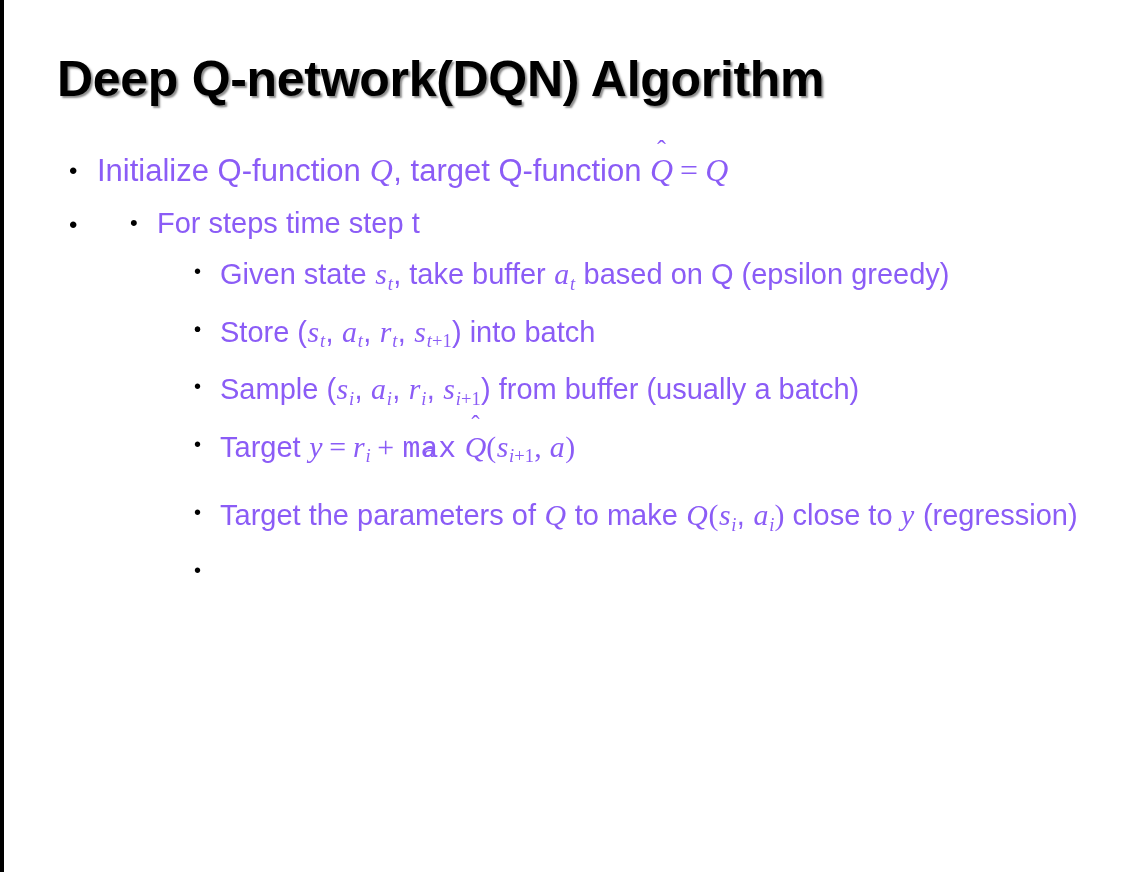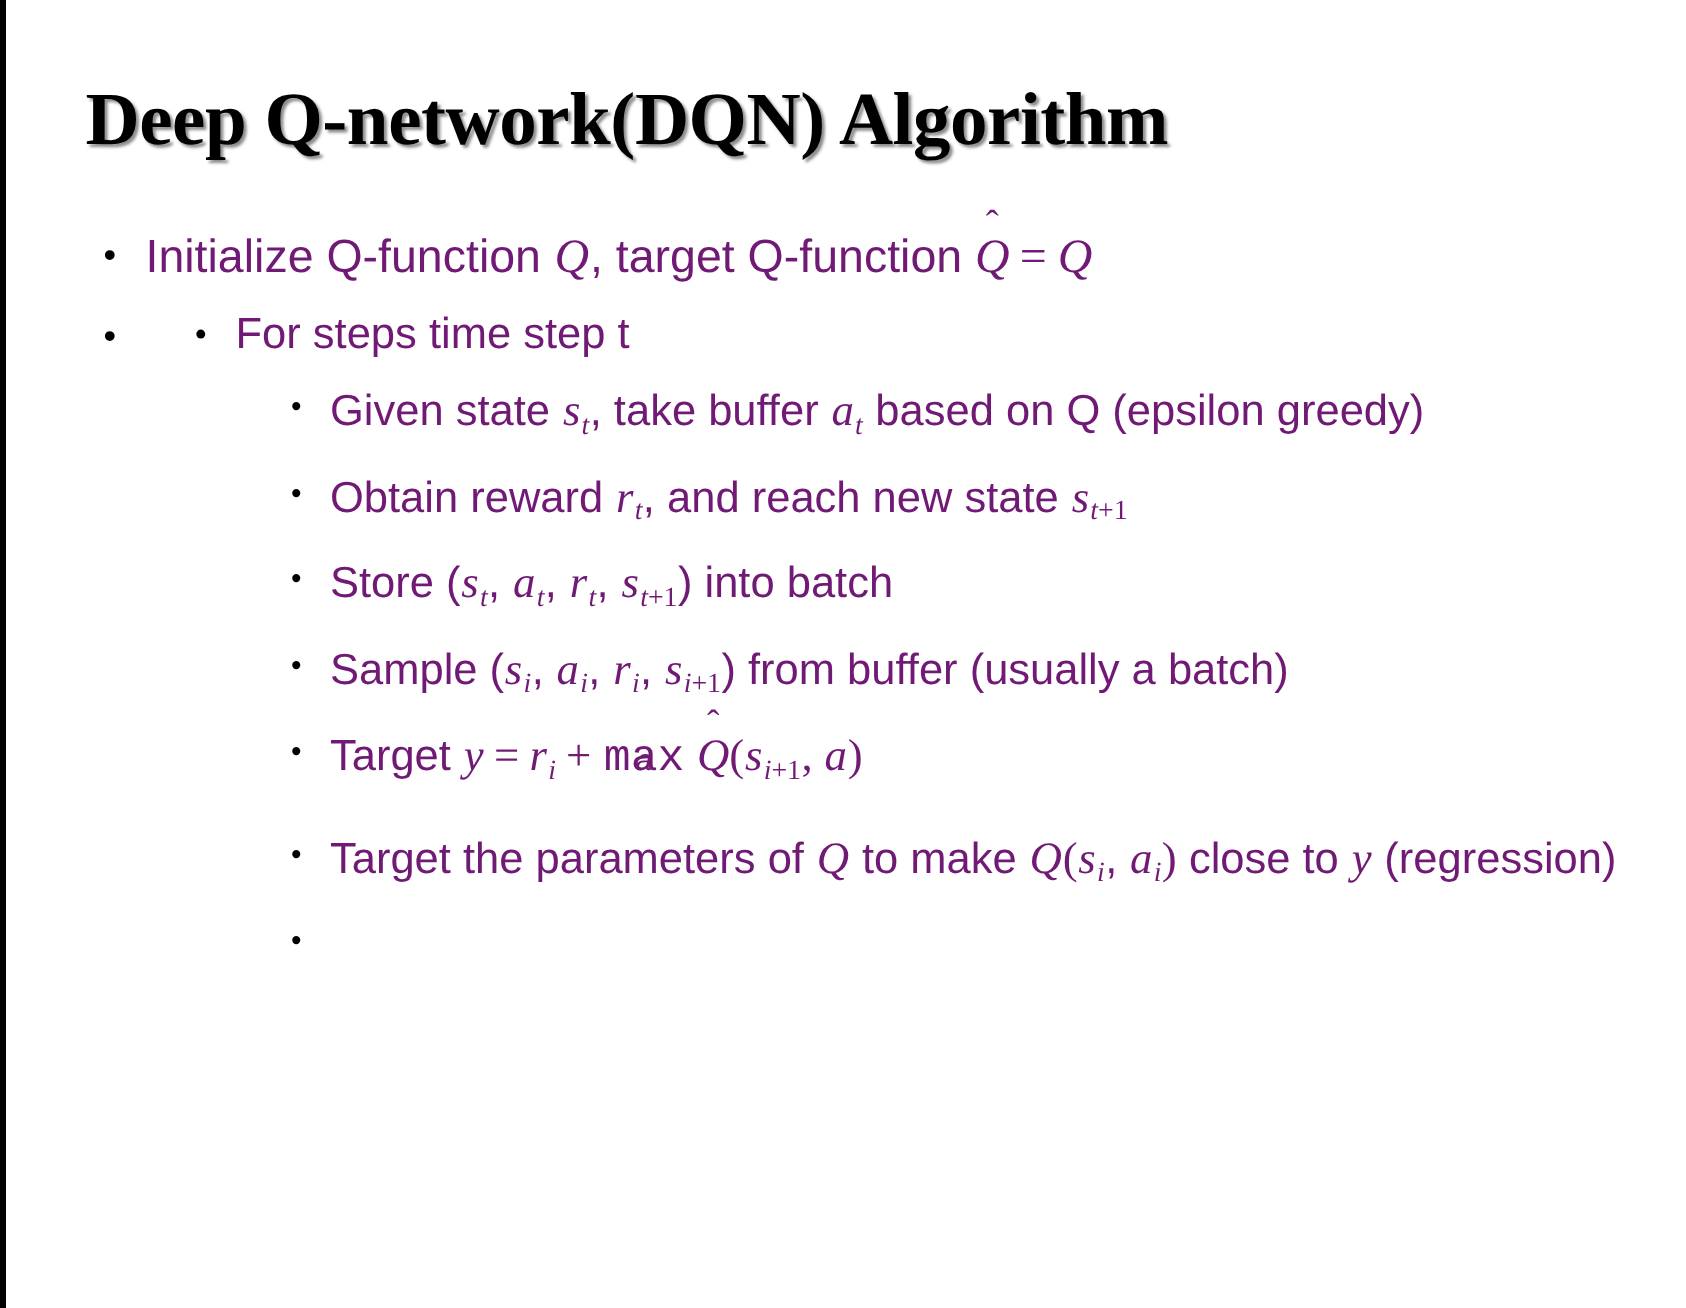--- a/index.html
+++ b/index.html
@@ -29,21 +29,21 @@
     height: 872px;
     background: #000000;
   }
 
   
   #title {
     position: absolute;
     left: 57px;
     top: 48px;
     width: 1000px;
-    font-family: Liberation Serif, serif;
+    font-family: Liberation Sans, sans-serif;
     font-weight: bold;
     font-size: 50px;
     line-height: 62px;
     letter-spacing: -0.3px;
     color: #000000;
     text-shadow: 2px 2px 2px rgba(120,120,120,0.85);
     white-space: nowrap;
   }
 
   
@@ -62,21 +62,21 @@
 
   .bullet-dot {
     position: absolute;
     font-family: "Liberation Sans", sans-serif;
     line-height: 1;
     color: #000000;
   }
 
   .bullet-text {
     display: block;
-    color: #701a75;
+    color: #8b5cf6;
   }
 
   
   .lvl1 {
     margin-bottom: 9px;
   }
   .lvl1 .bullet-dot {
     left: 69px;
     top: 11px;
     font-size: 24px;
@@ -206,21 +206,20 @@
       <span class="bullet-text">For steps time step t</span>
     </div>
 
     <div class="bullet-row lvl3">
       <span class="bullet-dot">•</span>
       <span class="bullet-text"><span>Given state </span><span class="mi">s</span><span class="msub">t</span><span>, take buffer </span><span class="mi">a</span><span class="msub">t</span><span> based on Q (epsilon greedy)</span></span>
     </div>
 
     <div class="bullet-row lvl3">
       <span class="bullet-dot">•</span>
-      <span class="bullet-text"><span>Obtain reward </span><span class="mi">r</span><span class="msub">t</span><span>, and reach new state </span><span class="mi">s</span><span class="msub"><span>t</span><span class="mo">+1</span></span></span>
     </div>
 
     <div class="bullet-row lvl3">
       <span class="bullet-dot">•</span>
       <span class="bullet-text"><span>Store (</span><span class="mi">s</span><span class="msub">t</span><span>, </span><span class="mi">a</span><span class="msub">t</span><span>, </span><span class="mi">r</span><span class="msub">t</span><span>, </span><span class="mi">s</span><span class="msub"><span>t</span><span class="mo">+1</span></span><span>) into batch</span></span>
     </div>
 
     <div class="bullet-row lvl3">
       <span class="bullet-dot">•</span>
       <span class="bullet-text"><span>Sample (</span><span class="mi">s</span><span class="msub">i</span><span>, </span><span class="mi">a</span><span class="msub">i</span><span>, </span><span class="mi">r</span><span class="msub">i</span><span>, </span><span class="mi">s</span><span class="msub"><span>i</span><span class="mo">+1</span></span><span>) from buffer (usually a batch)</span></span>

